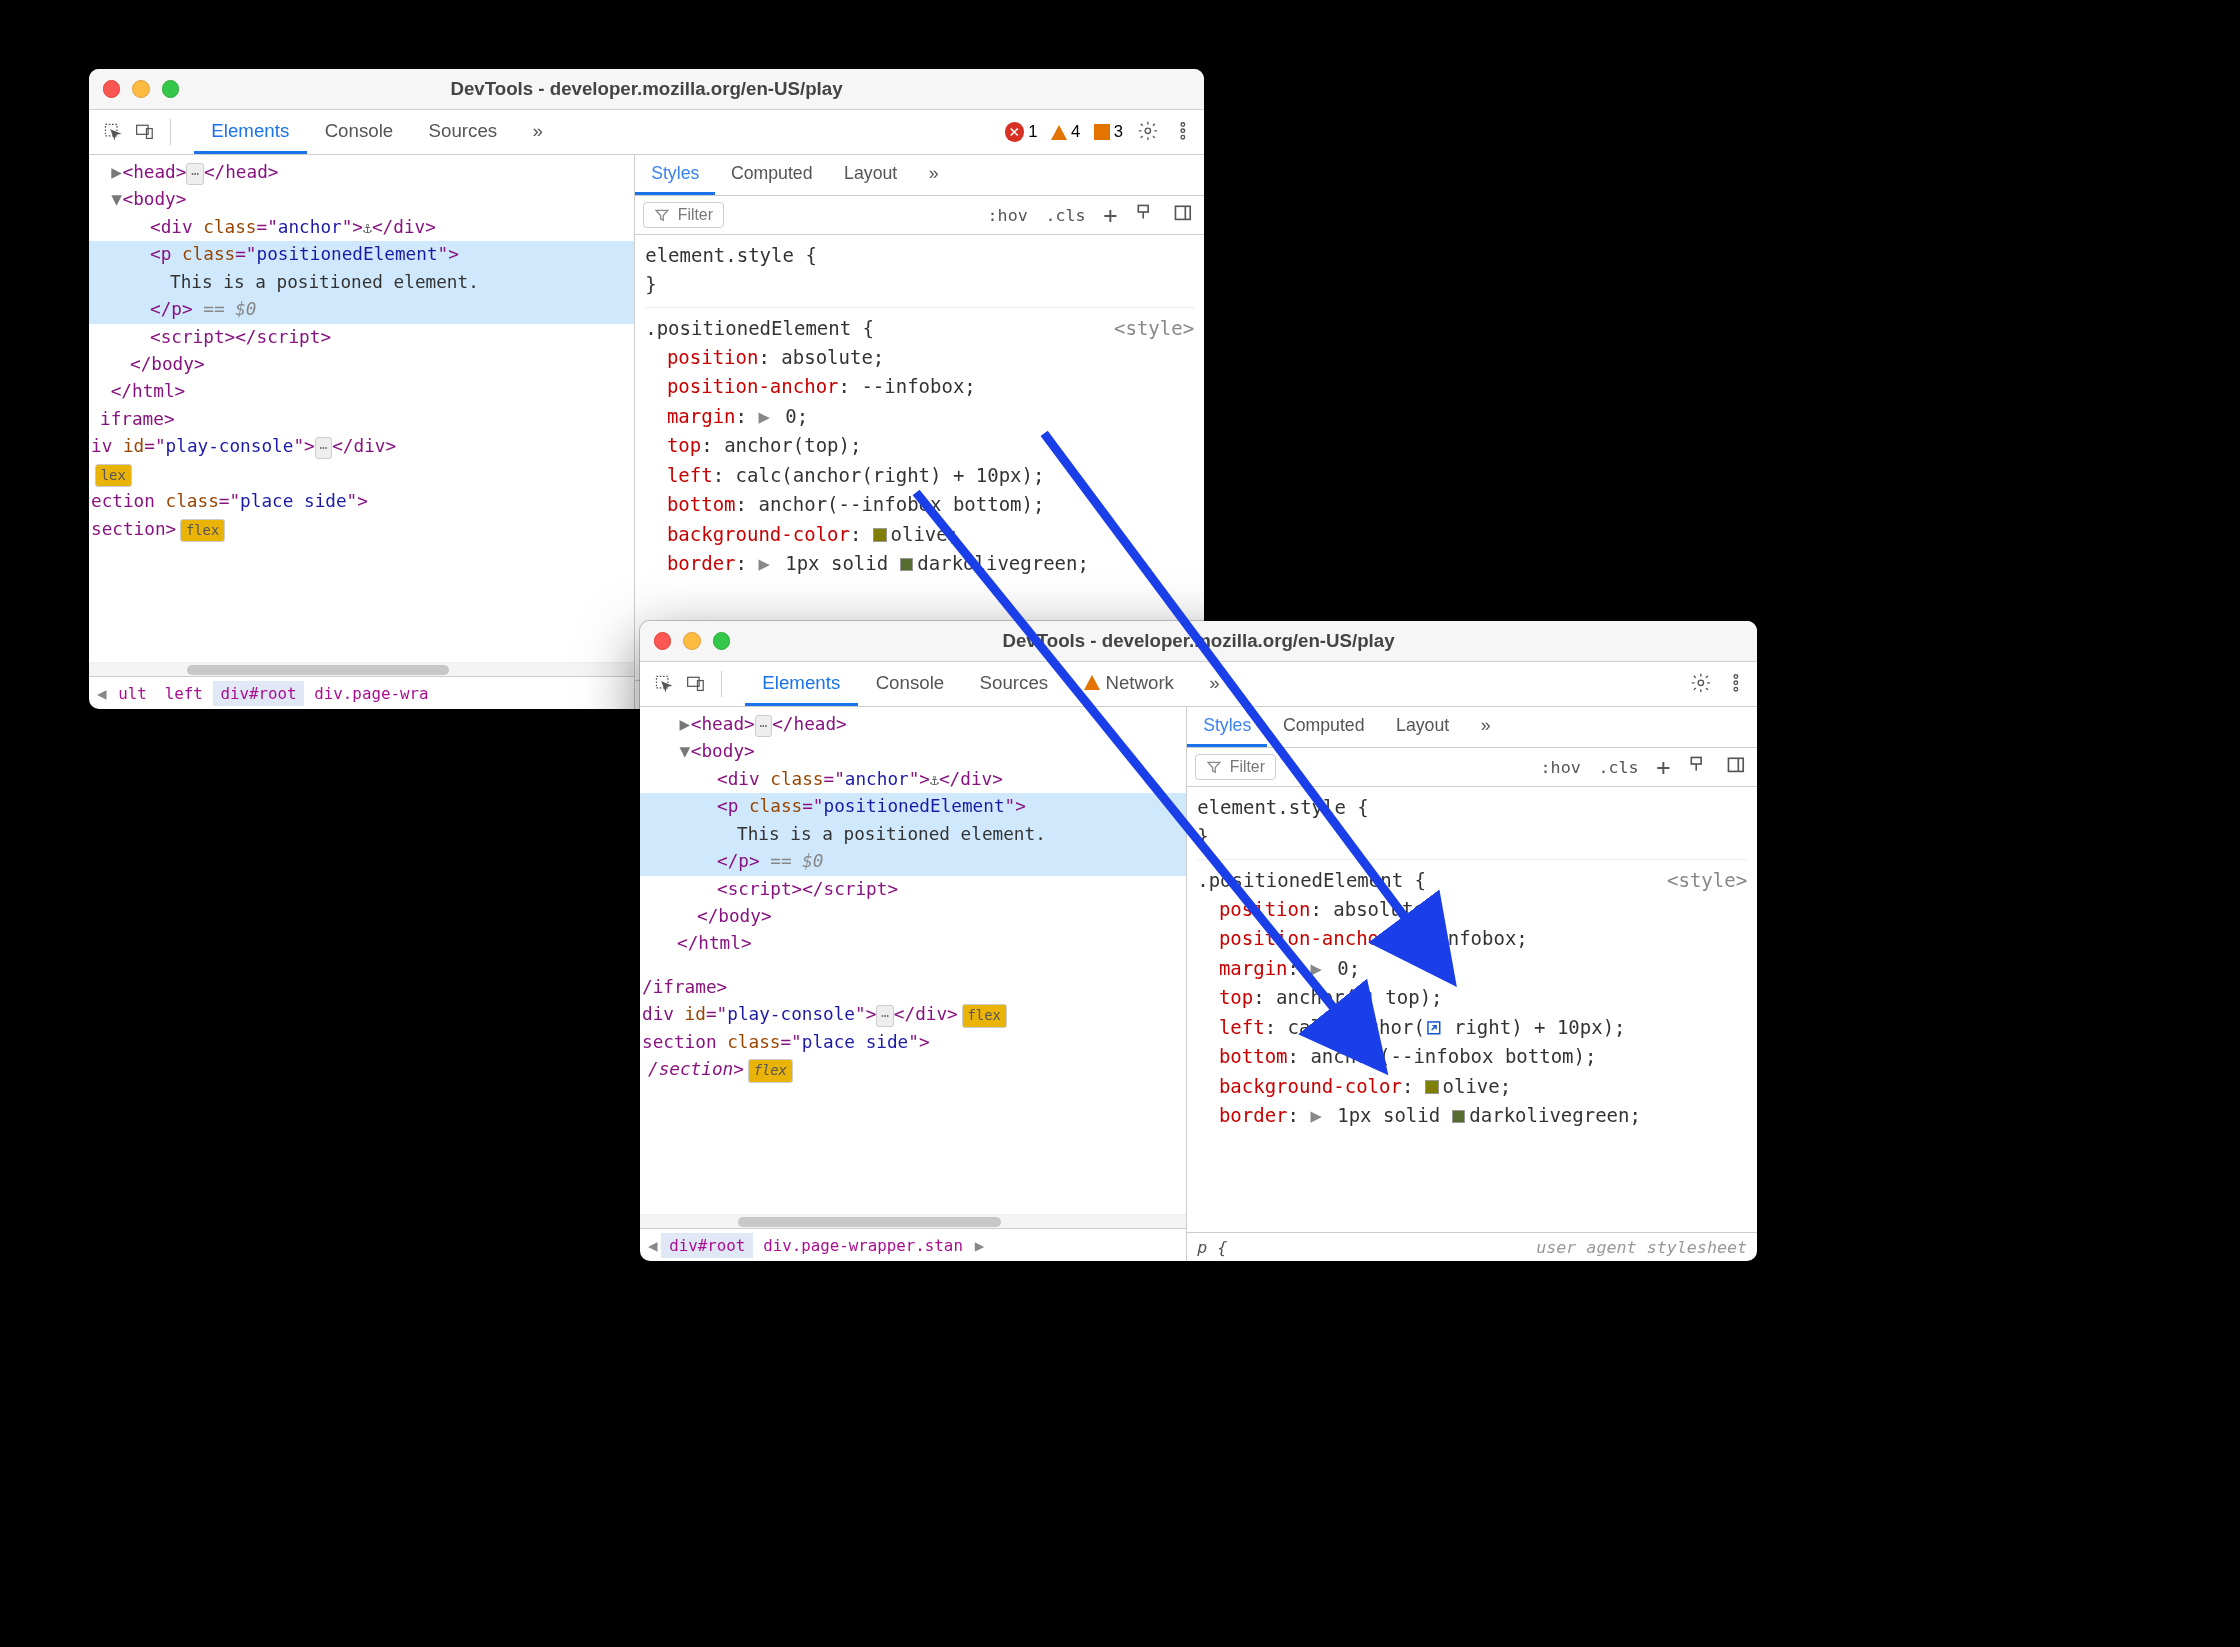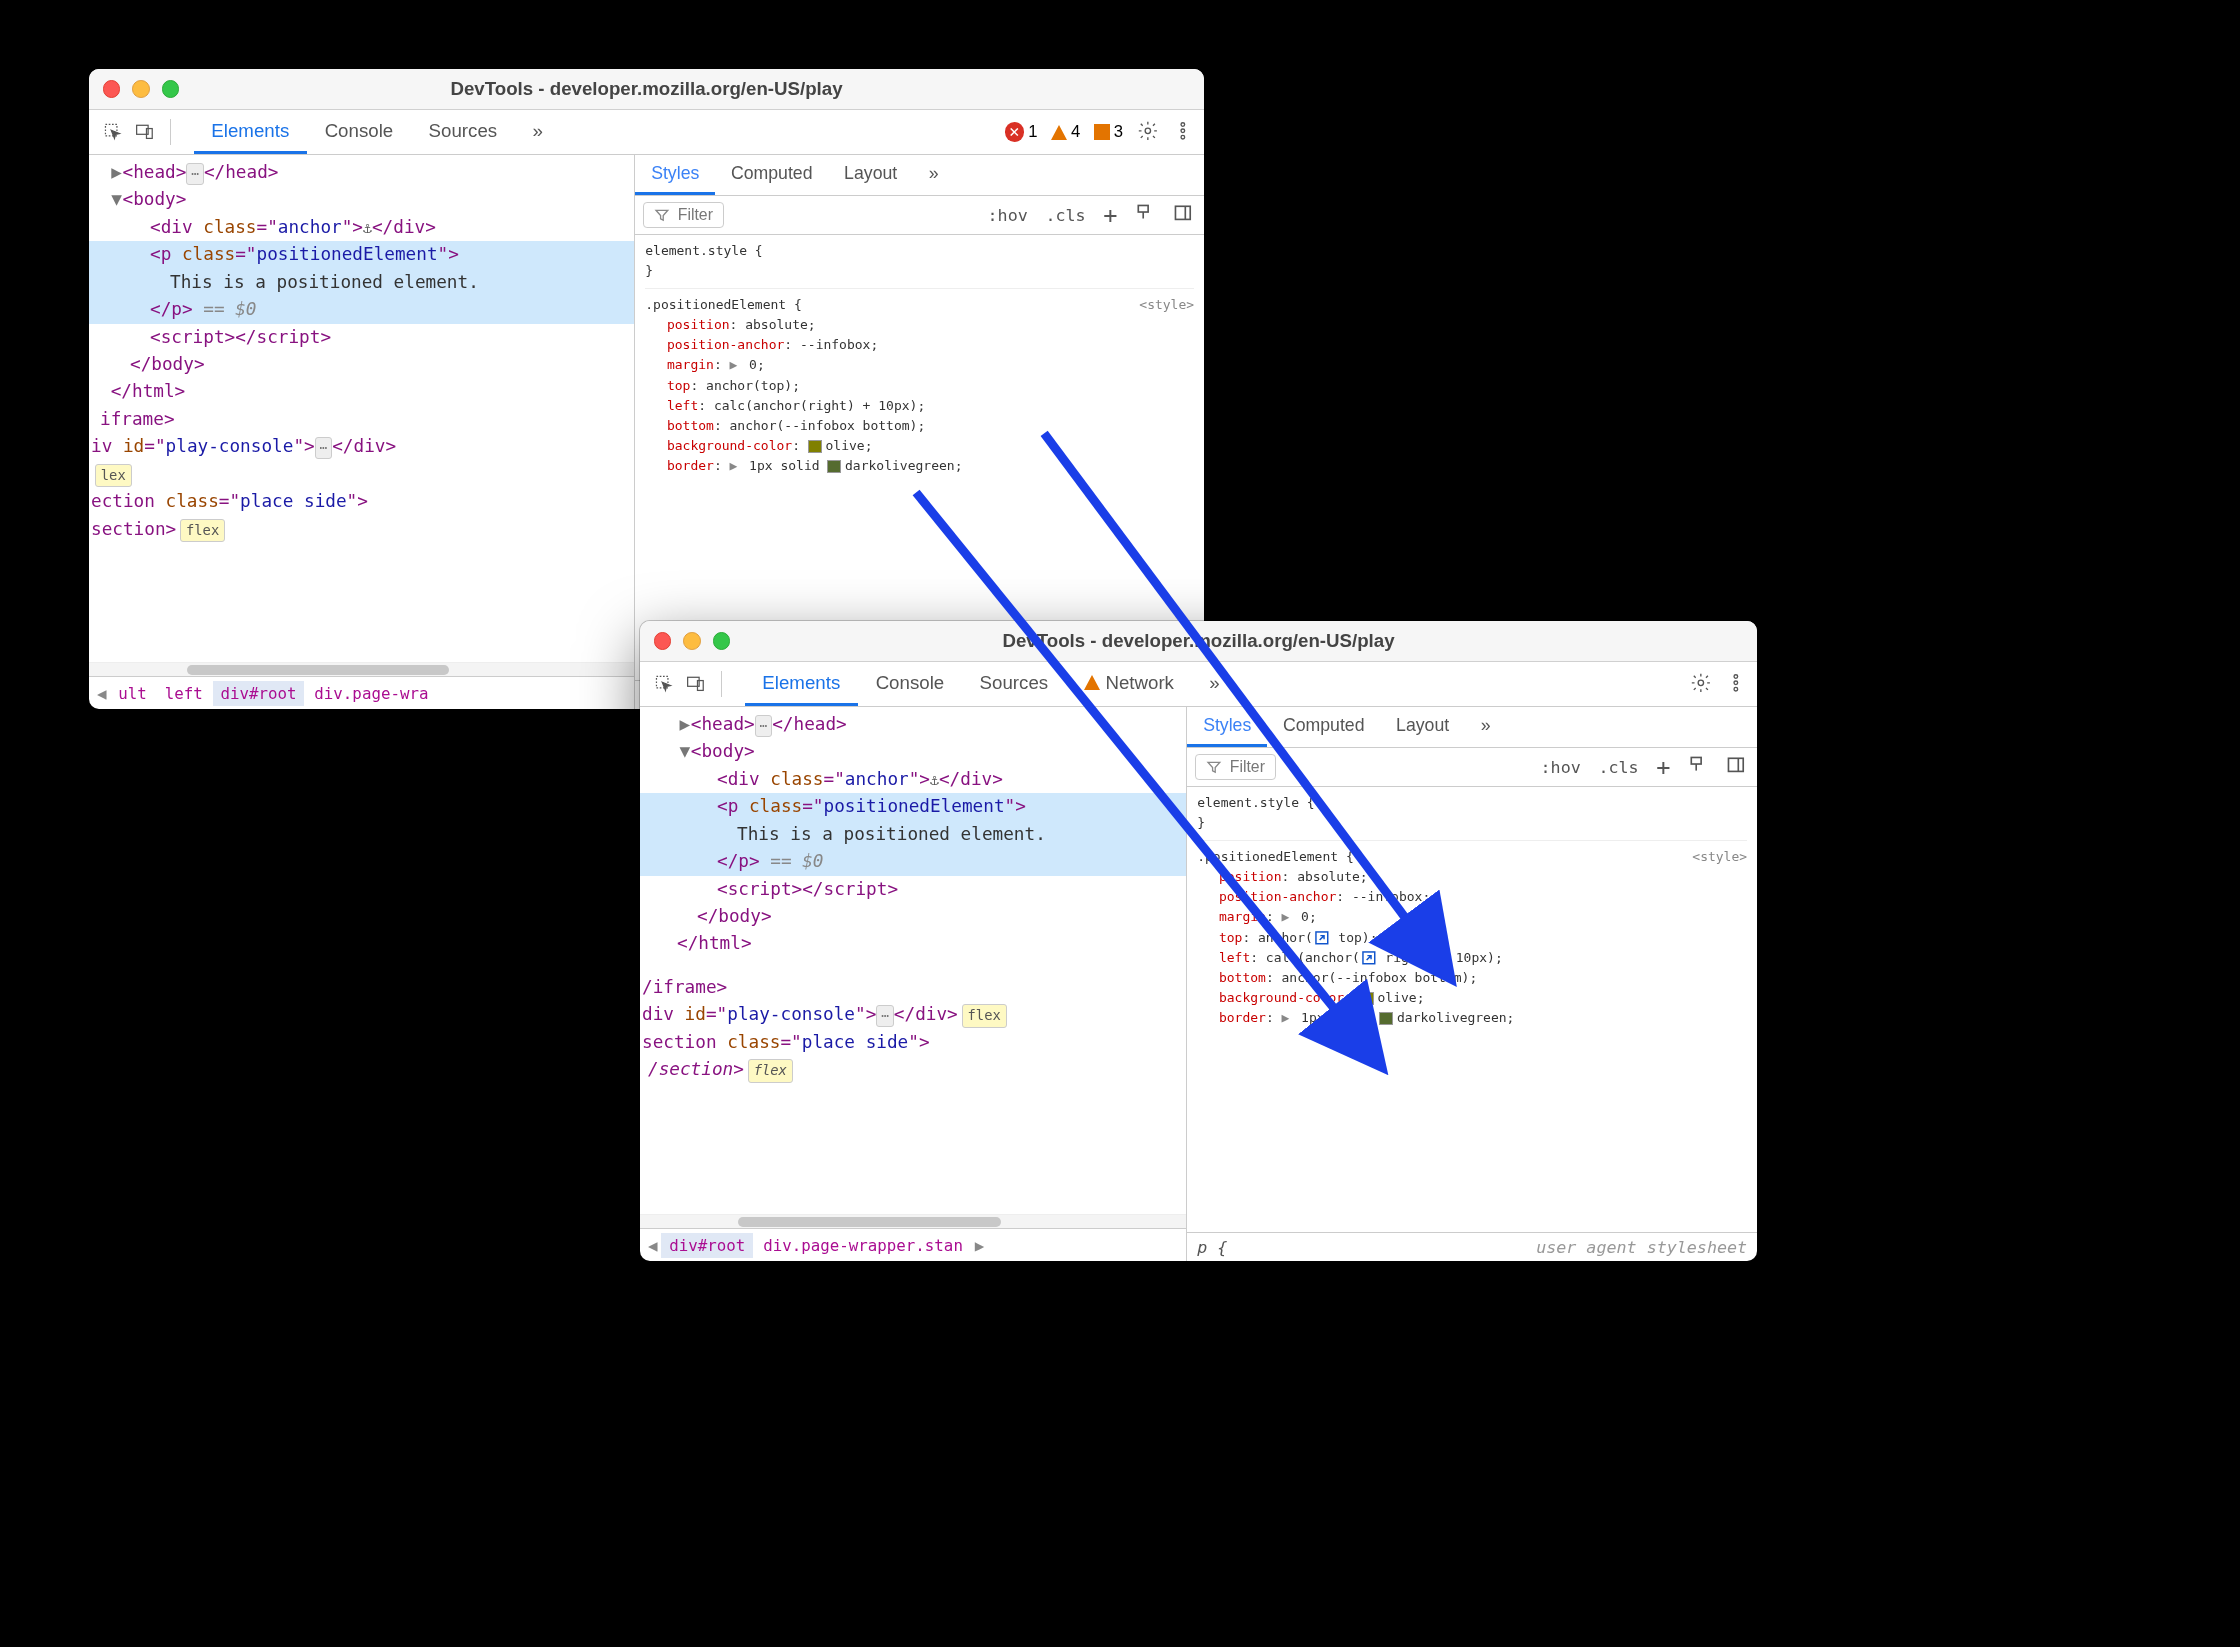--- a/index.html
+++ b/index.html
@@ -77,21 +77,21 @@
   }
   .ln { padding-left: 7.9px; }
   .carrot{display:inline-block;width:11.8px;text-align:center;color:#777;}
   .tagname{color:#881280;}
   .attrname{color:#994500;}
   .attrval{color:#1a1aa6;}
   .punct{color:#881280;}
   .textc{color:#333;}
   .sel{color:#888;font-style:italic;}
   .highlighted{background:#cfe8fc;}
-  .badge-flex{display:inline-block;background:#fef9c3;border:1px solid #ccc;border-radius:3px;padding:0 4.9px;font-size:13.8px;color:#555;margin-left:3.9px;}
+  .badge-flex{display:inline-block;background:#eab308;border:1px solid #ccc;border-radius:3px;padding:0 4.9px;font-size:13.8px;color:#555;margin-left:3.9px;}
   .ellipsis-badge{display:inline-block;background:#eee;border:1px solid #ccc;border-radius:3px;padding:0 3.9px;font-size:12.8px;color:#777;}
   .anchor-icon{color:#555;font-size:14.8px;}
   
   .breadcrumb {
     height:33px; border-top:1px solid #ccc;
     display:flex;align-items:center;padding:0 5.9px;gap:2px;
     font-family:Menlo,Consolas,monospace;font-size:15.8px;
     overflow:hidden;
   }
   .crumb{padding:3px 7.9px;color:#aa0d91;cursor:pointer;white-space:nowrap;}
@@ -100,21 +100,21 @@
   
   .side-tab-strip{height:41px;border-bottom:1px solid #ccc;display:flex;align-items:center;}
   .side-tab{padding:0 15.8px;height:100%;display:flex;align-items:center;font-size:17.7px;color:#555;border-bottom:3px solid transparent;cursor:pointer;}
   .side-tab.active{color:#3b82f6;border-bottom-color:#1a73e8;}
   
   .filter-bar{height:39px;border-bottom:1px solid #ccc;display:flex;align-items:center;padding:0 7.9px;gap:7.9px;}
   .filter-input{flex:0 0 auto;display:flex;align-items:center;gap:7.9px;border:1px solid #ccc;border-radius:3.9px;padding:3px 9.9px;color:#777;font-size:15.8px;}
   .filter-btns{margin-left:auto;display:flex;align-items:center;gap:9.9px;font-family:Menlo,monospace;color:#555;font-size:16.7px;}
   .filter-btn{padding:2px 3.9px;cursor:pointer;}
   
-  .styles-area{flex:1;overflow:auto;font-family:Menlo,Consolas,monospace;font-size:13px;line-height:1.55;padding:5.9px 9.9px;}
+  .styles-area{flex:1;overflow:auto;font-family:Menlo,Consolas,monospace;font-size:19px;line-height:1.55;padding:5.9px 9.9px;}
   .rule-header{display:flex;justify-content:space-between;}
   .selector{color:#333;}
   .style-link{color:#888;}
   .prop-line{white-space:nowrap;}
   .prop-name{color:#c80000;margin-left:21.7px;}
   .prop-val{color:#333;}
   .swatch{display:inline-block;width:13.8px;height:13.8px;border:1px solid #999;vertical-align:middle;margin-right:3.9px;}
   .tri-exp{color:#888;margin-right:3.9px;}
   
   .hscroll{height:13.8px;background:#f4f4f4;border-top:1px solid #eee;position:relative;}

